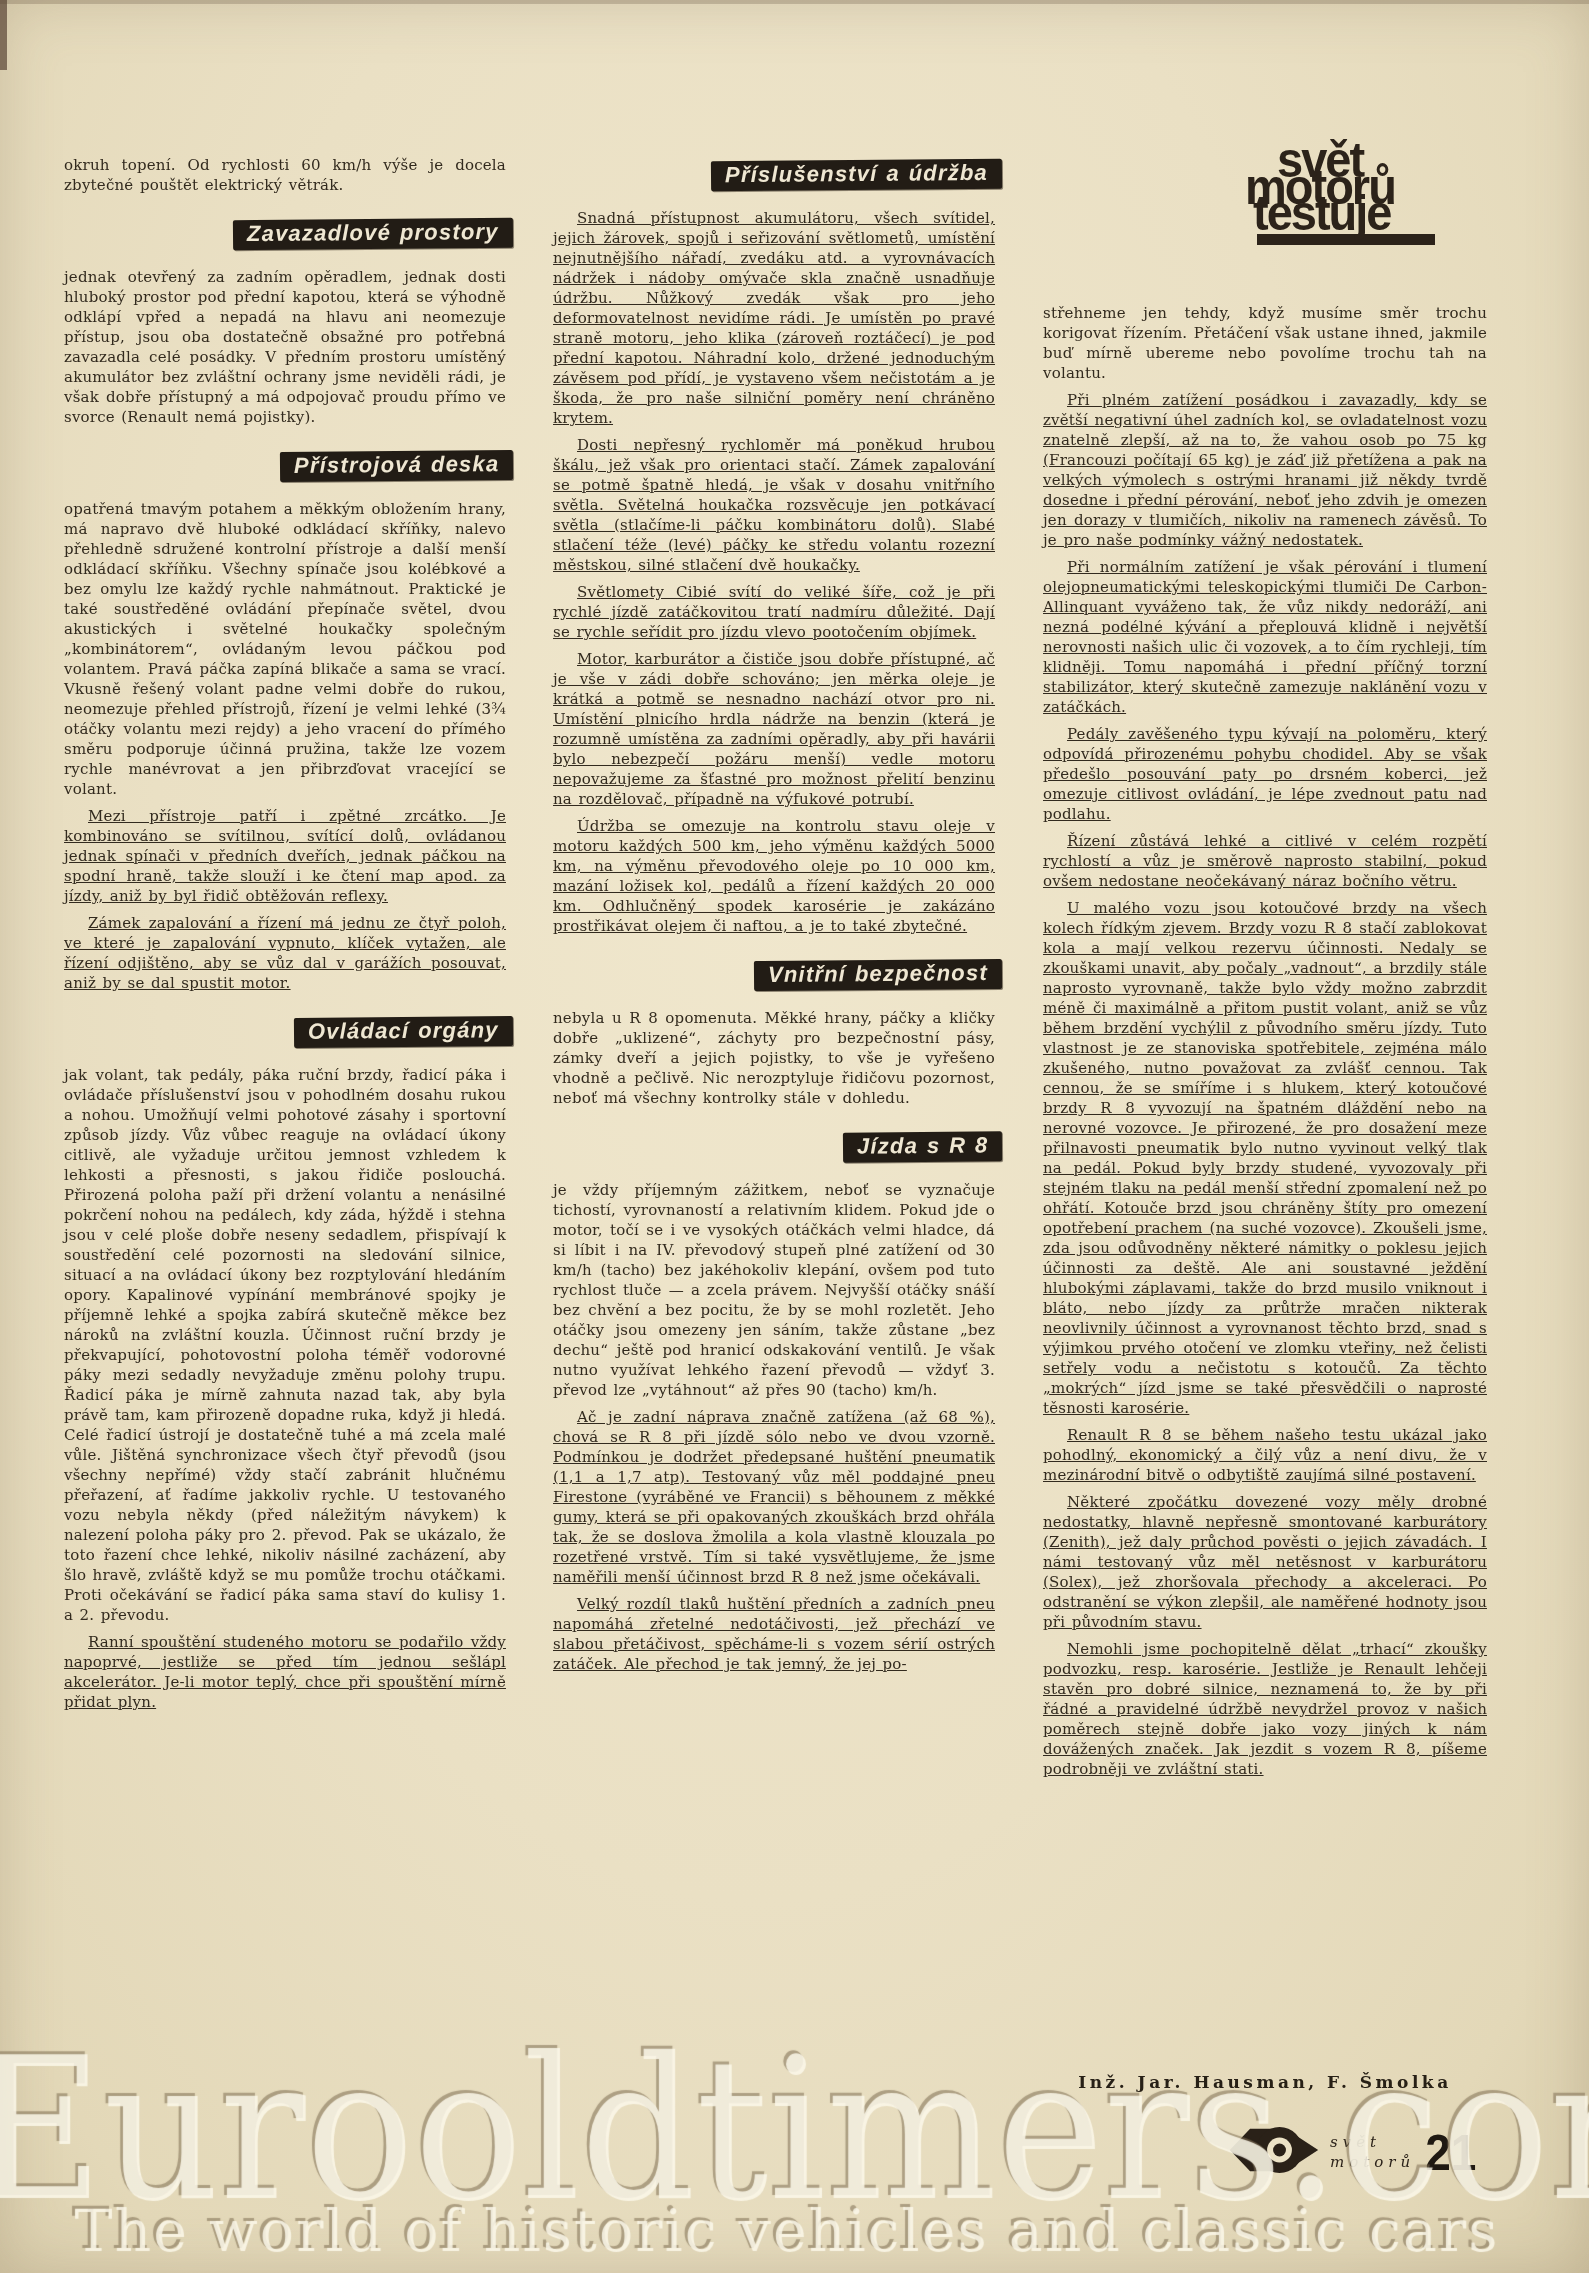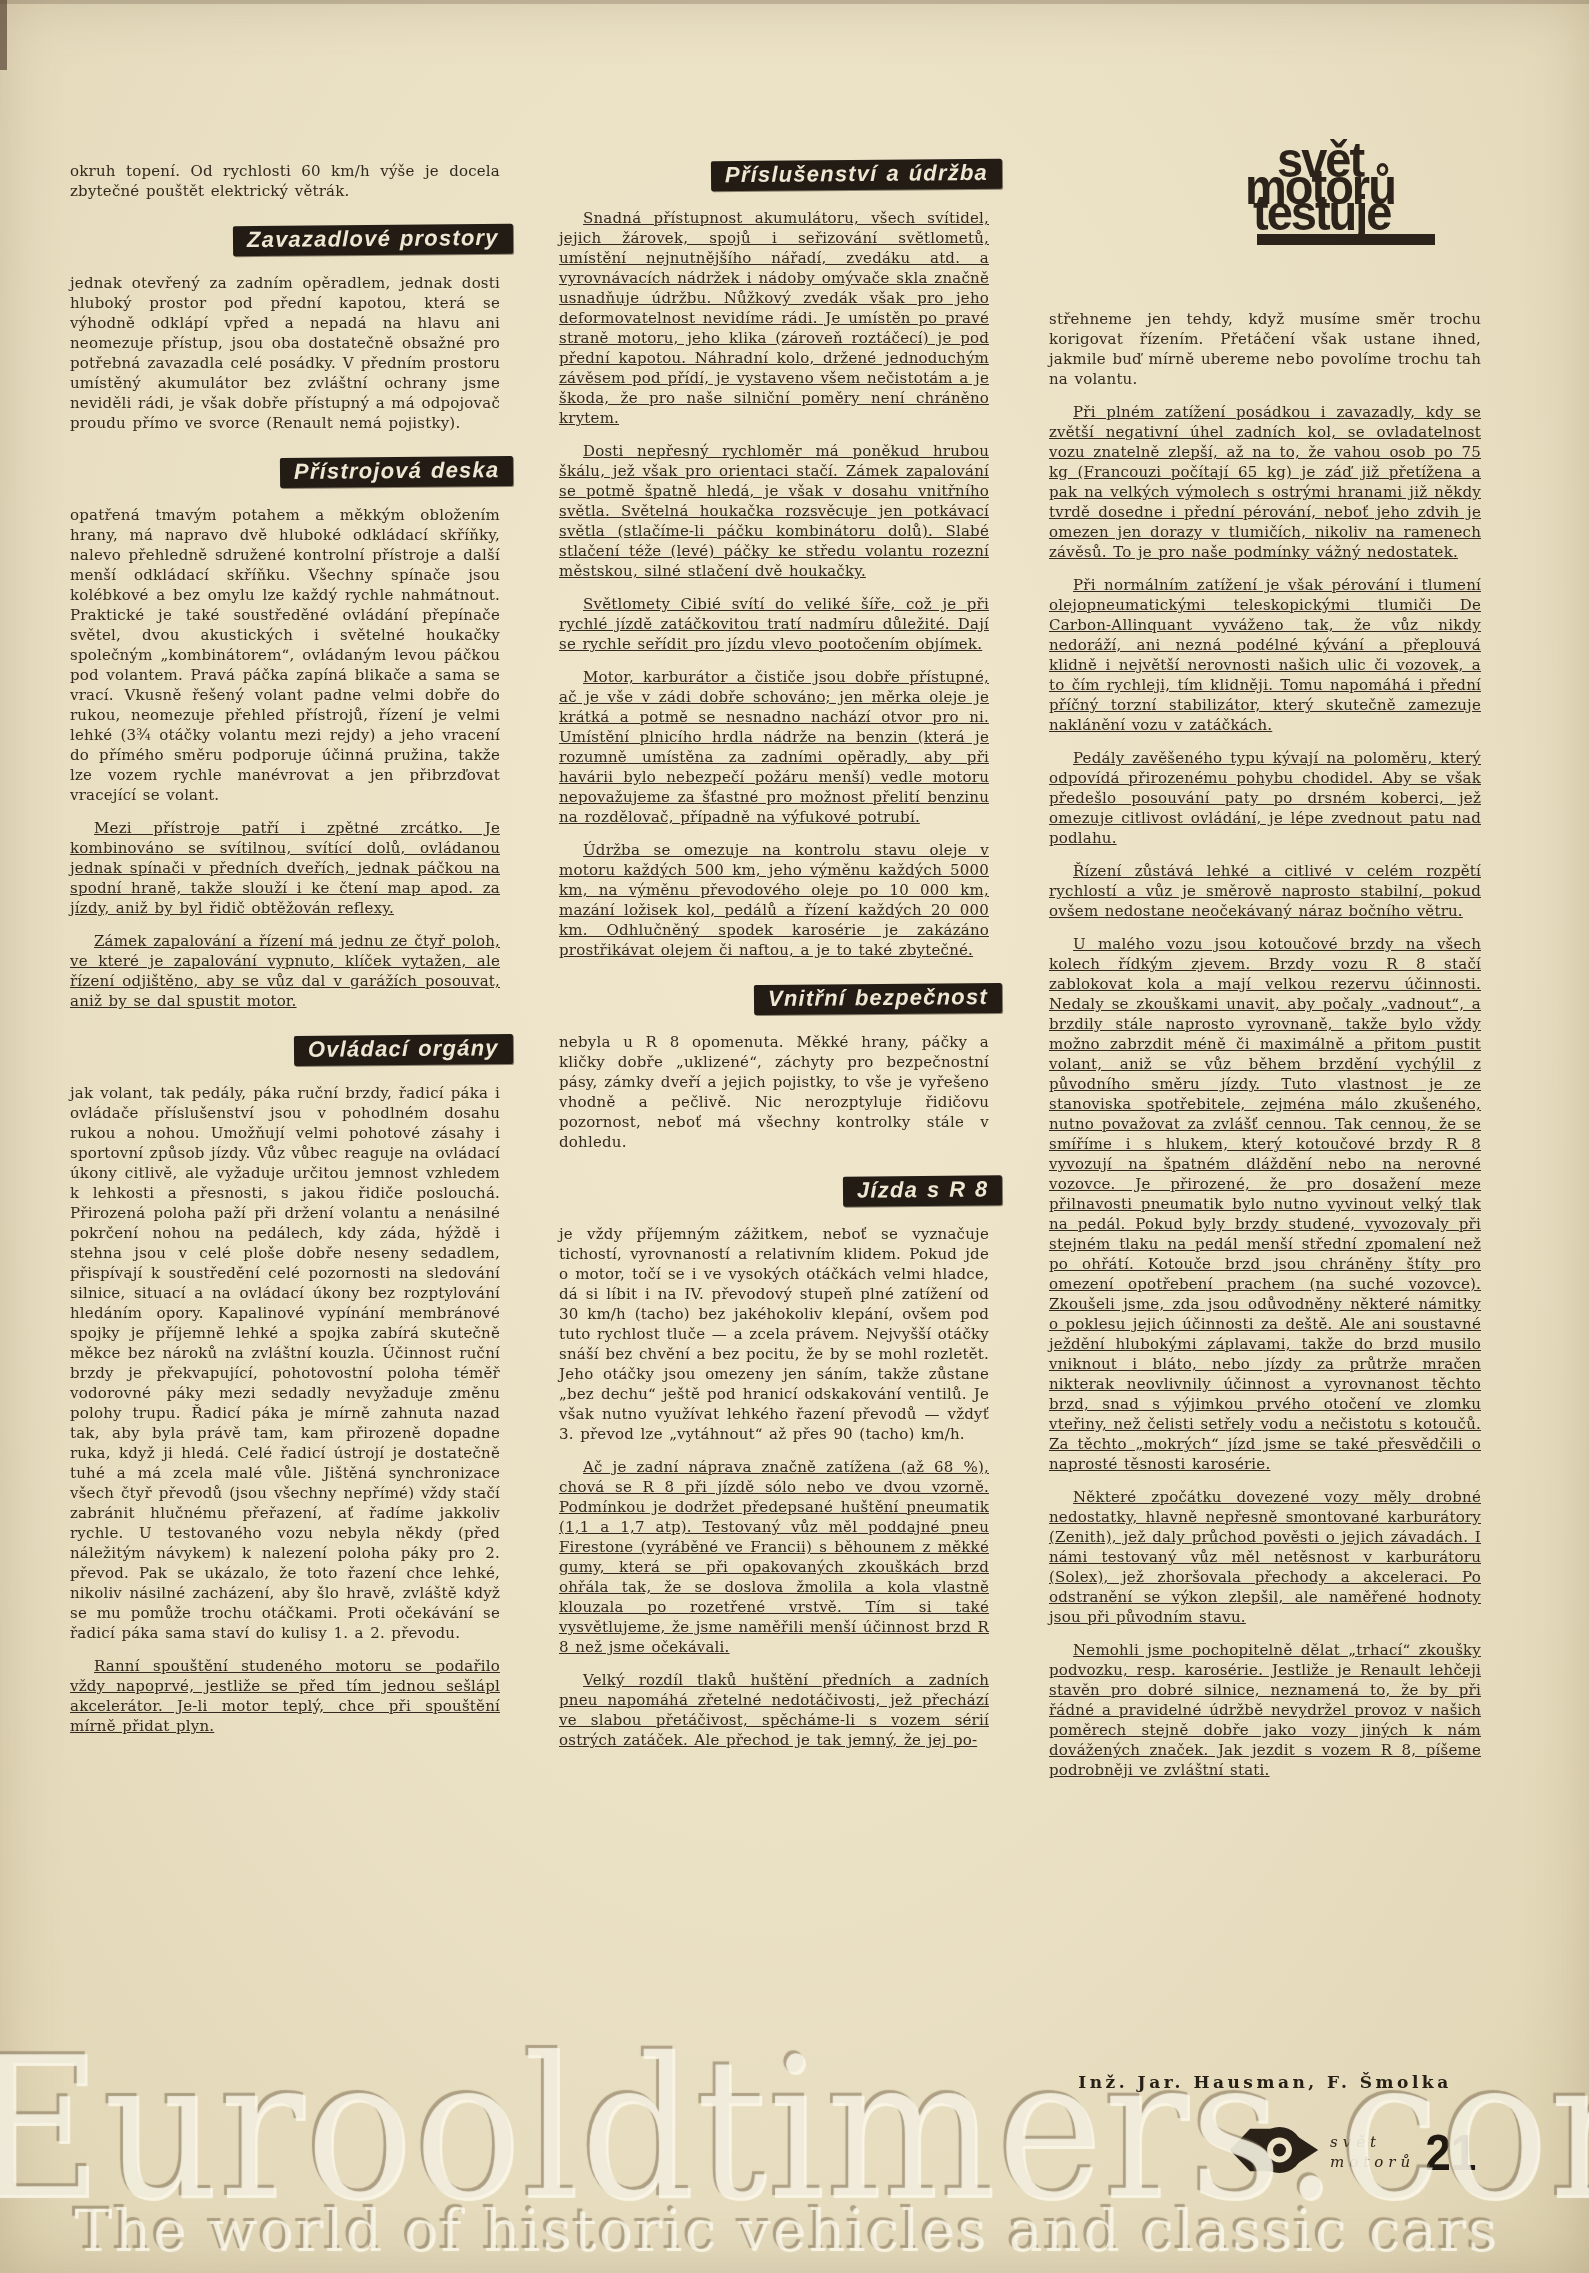--- a/index.html
+++ b/index.html
@@ -22,21 +22,21 @@
     text-align:justify;
     font-size:15px;
     line-height:20px;
     letter-spacing:.2px;
     word-spacing:1.5px;
   }
   .col-left  {left:57px;  top:148px; width:456px; height:1975px;}
   .col-mid   {left:546px; top:160px; width:456px; height:1985px;}
   .col-right {left:1036px;top:296px; width:458px; height:1800px;}
 
-  .para{margin:13px;}
+  .para{margin:7px;}
   .para.ind{text-indent:1.6em;text-decoration:underline;}
 
   .sec-header{
     display:block;
     width:fit-content;
     max-width:100%;
     margin:24px 0 18px auto;
     background:#221c15;
     color:#efe7d2;
     font-family:"Liberation Sans", sans-serif;
@@ -136,20 +136,21 @@
       <p class="para ind">Ač je zadní náprava značně zatížena (až 68 %), chová se R 8 při jízdě sólo nebo ve dvou vzorně. Podmínkou je dodržet předepsané huštění pneumatik (1,1 a 1,7 atp). Testovaný vůz měl poddajné pneu Firestone (vyráběné ve Francii) s běhounem z měkké gumy, která se při opakovaných zkouškách brzd ohřála tak, že se doslova žmolila a kola vlastně klouzala po rozetřené vrstvě. Tím si také vysvětlujeme, že jsme naměřili menší účinnost brzd R 8 než jsme očekávali.</p>
       <p class="para ind">Velký rozdíl tlaků huštění předních a zadních pneu napomáhá zřetelné nedotáčivosti, jež přechází ve slabou přetáčivost, spěcháme-li s vozem sérií ostrých zatáček. Ale přechod je tak jemný, že jej po-</p>
     </div>
   <div class="col col-right" id="col-right">
       <p class="para">střehneme jen tehdy, když musíme směr trochu korigovat řízením. Přetáčení však ustane ihned, jakmile buď mírně ubereme nebo povolíme trochu tah na volantu.</p>
       <p class="para ind">Při plném zatížení posádkou i zavazadly, kdy se zvětší negativní úhel zadních kol, se ovladatelnost vozu znatelně zlepší, až na to, že vahou osob po 75 kg (Francouzi počítají 65 kg) je záď již přetížena a pak na velkých výmolech s ostrými hranami již někdy tvrdě dosedne i přední pérování, neboť jeho zdvih je omezen jen dorazy v tlumičích, nikoliv na ramenech závěsů. To je pro naše podmínky vážný nedostatek.</p>
       <p class="para ind">Při normálním zatížení je však pérování i tlumení olejopneumatickými teleskopickými tlumiči De Carbon-Allinquant vyváženo tak, že vůz nikdy nedoráží, ani nezná podélné kývání a přeplouvá klidně i největší nerovnosti našich ulic či vozovek, a to čím rychleji, tím klidněji. Tomu napomáhá i přední příčný torzní stabilizátor, který skutečně zamezuje naklánění vozu v zatáčkách.</p>
       <p class="para ind">Pedály zavěšeného typu kývají na poloměru, který odpovídá přirozenému pohybu chodidel. Aby se však předešlo posouvání paty po drsném koberci, jež omezuje citlivost ovládání, je lépe zvednout patu nad podlahu.</p>
       <p class="para ind">Řízení zůstává lehké a citlivé v celém rozpětí rychlostí a vůz je směrově naprosto stabilní, pokud ovšem nedostane neočekávaný náraz bočního větru.</p>
       <p class="para ind">U malého vozu jsou kotoučové brzdy na všech kolech řídkým zjevem. Brzdy vozu R 8 stačí zablokovat kola a mají velkou rezervu účinnosti. Nedaly se zkouškami unavit, aby počaly „vadnout“, a brzdily stále naprosto vyrovnaně, takže bylo vždy možno zabrzdit méně či maximálně a přitom pustit volant, aniž se vůz během brzdění vychýlil z původního směru jízdy. Tuto vlastnost je ze stanoviska spotřebitele, zejména málo zkušeného, nutno považovat za zvlášť cennou. Tak cennou, že se smíříme i s hlukem, který kotoučové brzdy R 8 vyvozují na špatném dláždění nebo na nerovné vozovce. Je přirozené, že pro dosažení meze přilnavosti pneumatik bylo nutno vyvinout velký tlak na pedál. Pokud byly brzdy studené, vyvozovaly při stejném tlaku na pedál menší střední zpomalení než po ohřátí. Kotouče brzd jsou chráněny štíty pro omezení opotřebení prachem (na suché vozovce). Zkoušeli jsme, zda jsou odůvodněny některé námitky o poklesu jejich účinnosti za deště. Ale ani soustavné ježdění hlubokými záplavami, takže do brzd musilo vniknout i bláto, nebo jízdy za průtrže mračen nikterak neovlivnily účinnost a vyrovnanost těchto brzd, snad s výjimkou prvého otočení ve zlomku vteřiny, než čelisti setřely vodu a nečistotu s kotoučů. Za těchto „mokrých“ jízd jsme se také přesvědčili o naprosté těsnosti karosérie.</p>
+      <p class="para ind">Renault R 8 se během našeho testu ukázal jako pohodlný, ekonomický a čilý vůz a není divu, že v mezinárodní bitvě o odbytiště zaujímá silné postavení.</p>
       <p class="para ind">Některé zpočátku dovezené vozy měly drobné nedostatky, hlavně nepřesně smontované karburátory (Zenith), jež daly průchod pověsti o jejich závadách. I námi testovaný vůz měl netěsnost v karburátoru (Solex), jež zhoršovala přechody a akceleraci. Po odstranění se výkon zlepšil, ale naměřené hodnoty jsou při původním stavu.</p>
       <p class="para ind">Nemohli jsme pochopitelně dělat „trhací“ zkoušky podvozku, resp. karosérie. Jestliže je Renault lehčeji stavěn pro dobré silnice, neznamená to, že by při řádné a pravidelné údržbě nevydržel provoz v našich poměrech stejně dobře jako vozy jiných k nám dovážených značek. Jak jezdit s vozem R 8, píšeme podrobněji ve zvláštní stati.</p>
     </div>
 
   <div class="logo">
     <div class="l1">svět</div>
     <div class="l2">motorů</div>
     <div class="l3">testuje</div>
     <div class="bar"></div>
   </div>

